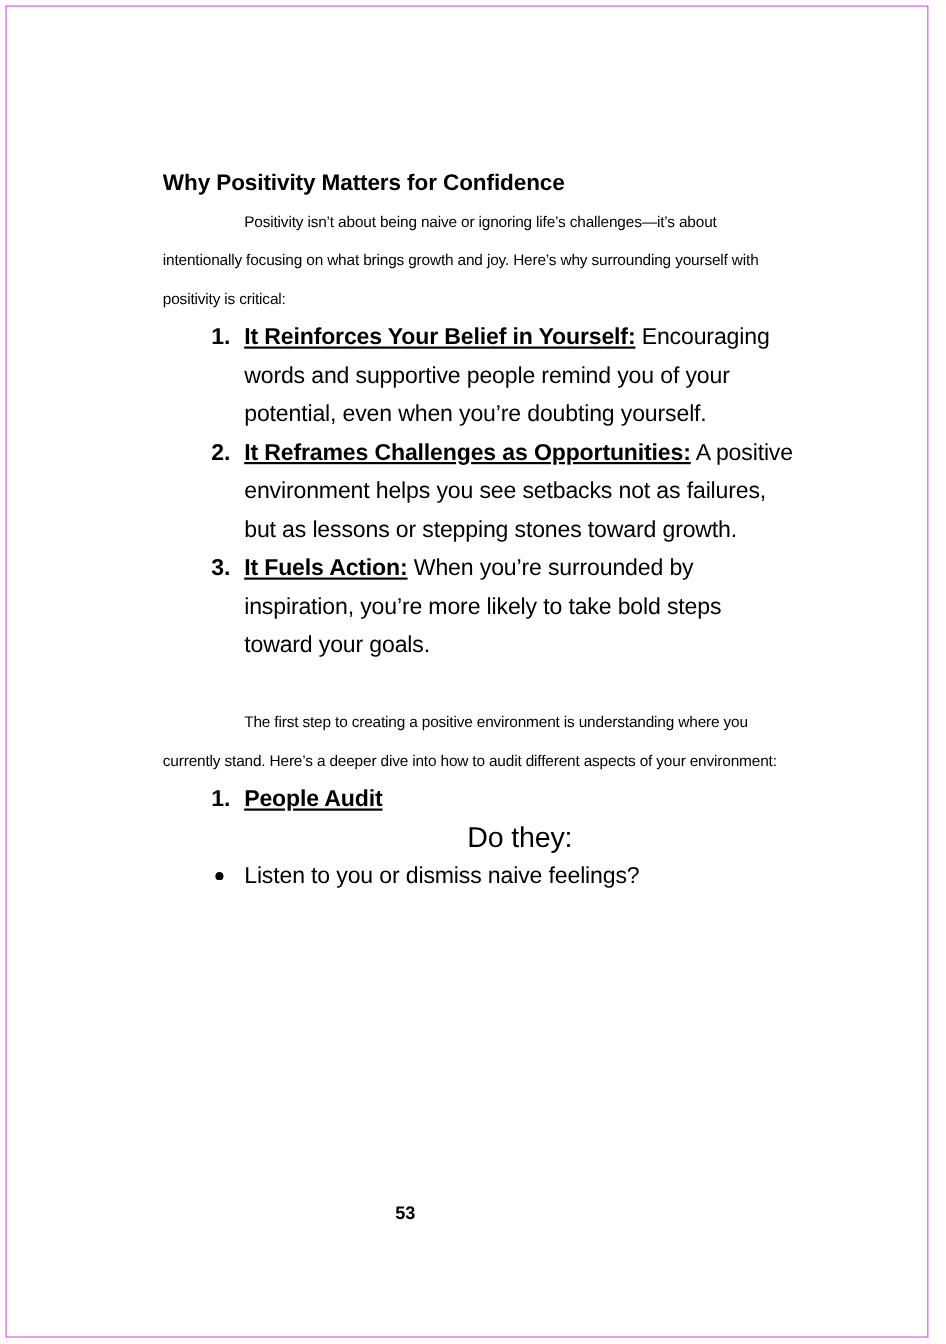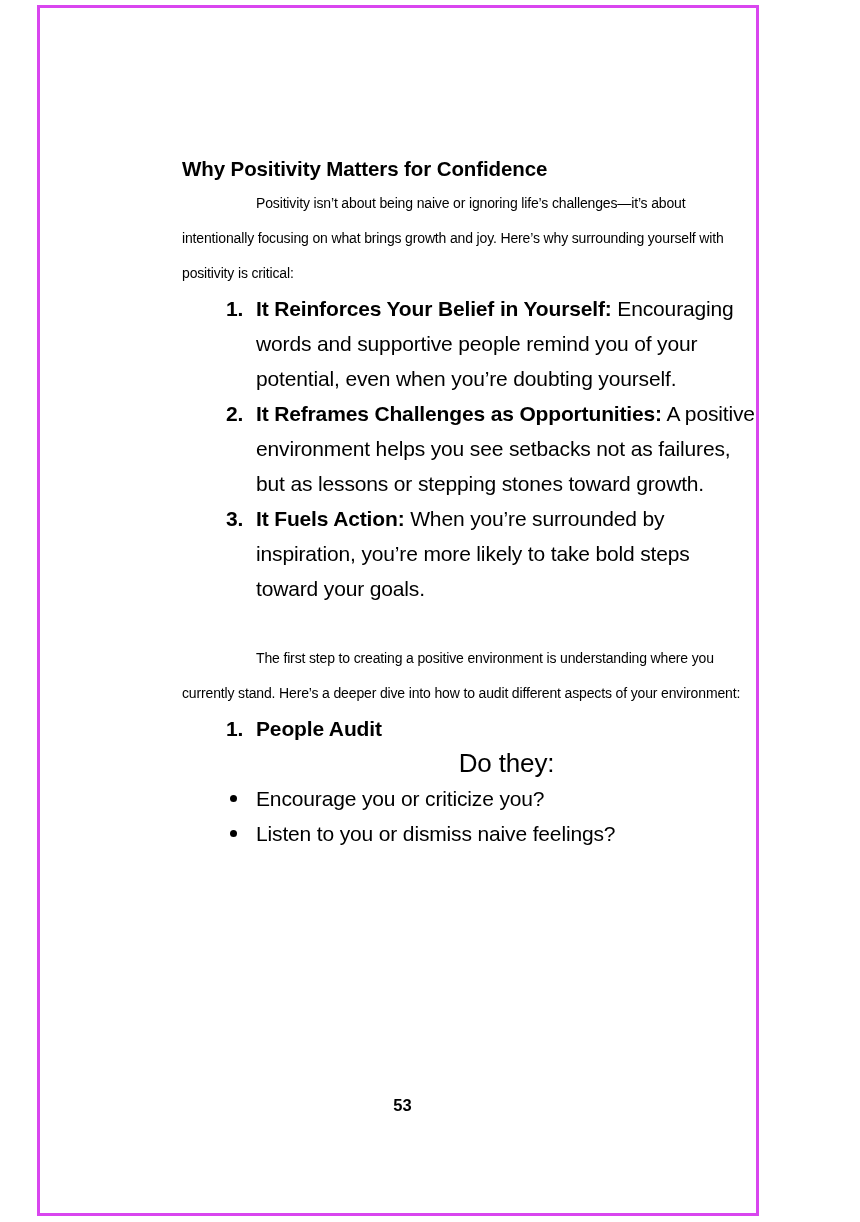--- a/index.html
+++ b/index.html
@@ -12,27 +12,26 @@
     height: 1222px;
     font-family: "Liberation Sans", sans-serif;
     color: #000000;
     -webkit-font-smoothing: antialiased;
   }
 
   .page {
     position: absolute;
     left: 5px;
     top: 5px;
-    width: 722px;
+    width: 839px;
     height: 1211px;
     background: #ffffff;
-    border: 3px solid #d946ef;
+    border: 1px solid #d946ef;
     box-sizing: border-box;
     overflow: hidden;
-    margin-left: 32px;
   }
 
   .content {
     position: absolute;
     left: 142px;
     top: 143px;
     width: 575px;
   }
 
   
@@ -72,20 +71,21 @@
   ol.num-list > li .marker {
     position: absolute;
     left: 44px;
     top: 0;
     font-weight: bold;
     font-size: 21px;
     line-height: 35px;
   }
   .li-lead {
     font-weight: bold;
+    text-decoration: underline;
   }
 
   
   ul.bullet-list {
     list-style: none;
     margin: 0;
     padding: 0;
   }
   ul.bullet-list > li {
     position: relative;
@@ -164,21 +164,20 @@
         <span class="li-lead">People Audit</span>
       </li>
     </ol>
 
 
     <div class="sub-indent">Do they:</div>
 
     <ul class="bullet-list">
       <li>
         <span class="bullet-dot"></span>
-        <span>Encourage you or criticize you?</span>
       </li>
       <li>
         <span class="bullet-dot"></span>
         <span>Listen to you or dismiss naive feelings?</span>
       </li>
     </ul>
 
   </div>
 
   <div class="page-number">53</div>

